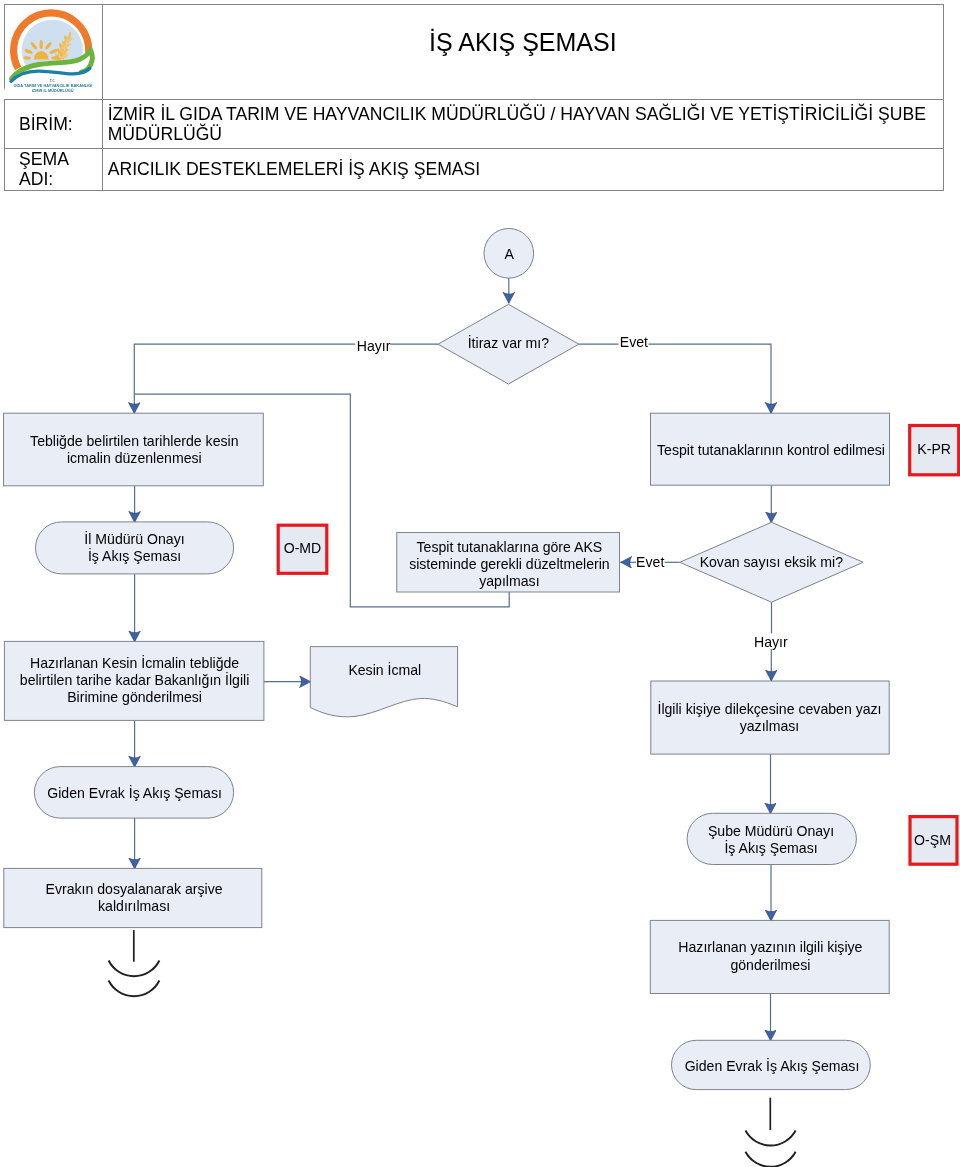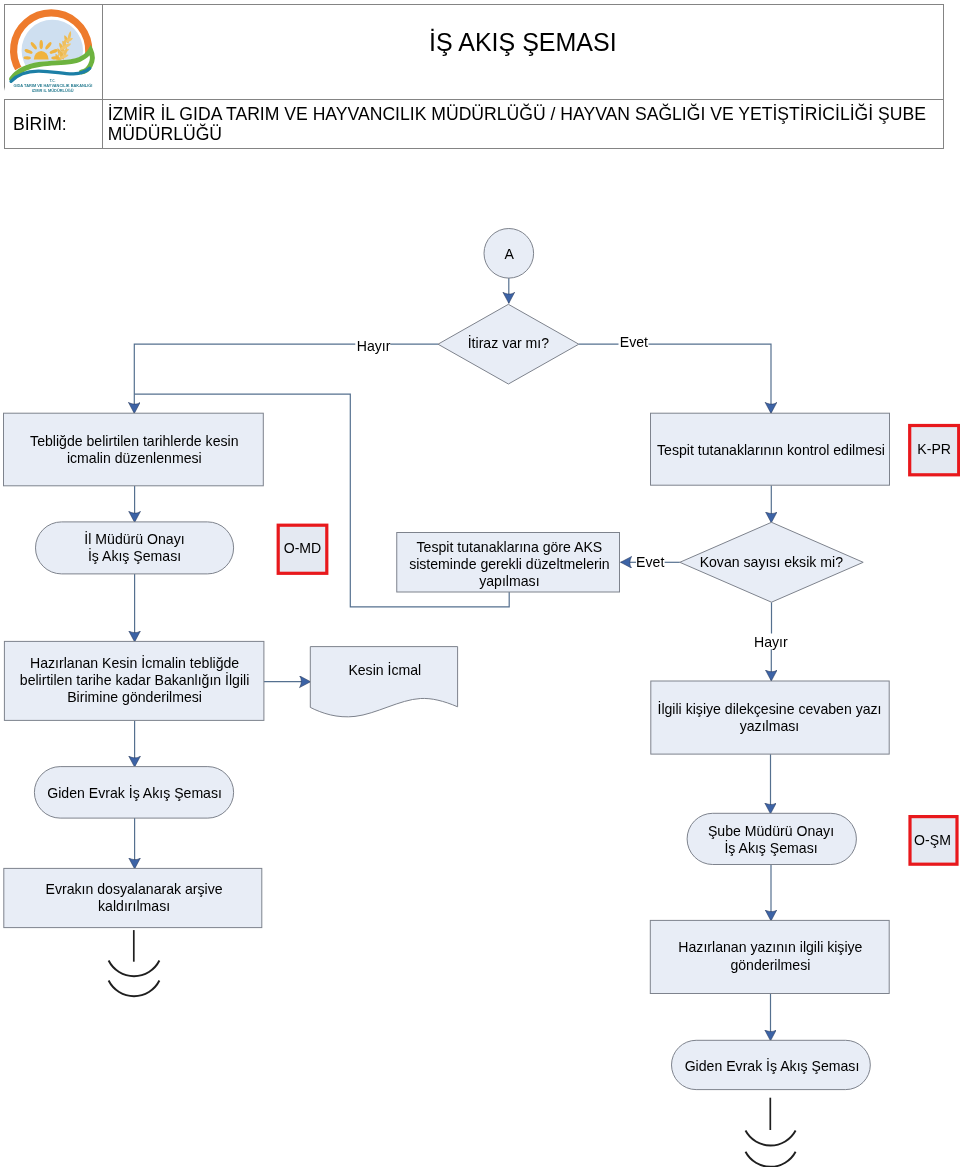--- a/index.html
+++ b/index.html
@@ -3,21 +3,21 @@
 <meta charset="utf-8">
 <style>
   html,body{margin:0;padding:0;background:#ffffff;}
   body{width:960px;height:1167px;position:relative;overflow:hidden;
        font-family:"Liberation Sans",sans-serif;color:#000;
        -webkit-font-smoothing:antialiased;}
   #hdr{position:absolute;left:4px;top:4px;width:940px;border-collapse:collapse;
        table-layout:fixed;}
   #hdr td{border:1px solid #848484;padding:0;vertical-align:middle;font-size:17.6px;
           line-height:20.4px;}
-  #hdr td.lbl{padding-left:8px;}
+  #hdr td.lbl{padding-left:14px;}
   #hdr td.val{padding-left:5px;}
   #hdr td#title{font-size:25px;text-align:center;line-height:28px;padding-bottom:20px;}
   #logo-cell{height:94px;padding:0;position:relative;}
   #logo{position:absolute;left:-1px;top:-1px;}
   #r2 td{height:48px;}
   #r3 td,#r4 td{height:24px;}
   #flow{position:absolute;left:0;top:0;}
   .flowtext{font-size:14.1px;fill:#000;text-anchor:middle;
             font-family:"Liberation Sans",sans-serif;}
   .edgelabel{font-size:14.1px;fill:#000;text-anchor:middle;
@@ -97,20 +97,24 @@
           <text x="52.7" y="91.6" font-size="3.6" textLength="42" lengthAdjust="spacingAndGlyphs">İZMİR İL MÜDÜRLÜĞÜ</text>
         </g>
       </svg>
     </td>
     <td id="title">İŞ AKIŞ ŞEMASI</td>
   </tr>
   <tr id="r2">
     <td class="lbl">BİRİM:</td>
     <td class="val">İZMİR İL GIDA TARIM VE HAYVANCILIK MÜDÜRLÜĞÜ / HAYVAN SAĞLIĞI VE YETİŞTİRİCİLİĞİ  ŞUBE MÜDÜRLÜĞÜ</td>
   </tr>
+  <tr id="r4">
+    <td class="lbl">ŞEMA ADI:</td>
+    <td class="val">ARICILIK DESTEKLEMELERİ İŞ AKIŞ ŞEMASI</td>
+  </tr>
 </tbody>
   </table>
 
 <svg id="flow" width="960" height="1167">
   <defs>
     <marker id="ah" markerWidth="13" markerHeight="13" refX="11.3" refY="5.9" orient="auto" markerUnits="userSpaceOnUse">
       <path d="M0.2,0 L11.3,5.9 L0.2,11.8 C2.3,8.4 2.9,3.2 0.2,0 Z" fill="#3C63A6" stroke="#28395C" stroke-width="0.55"></path>
     </marker>
   </defs>
 

